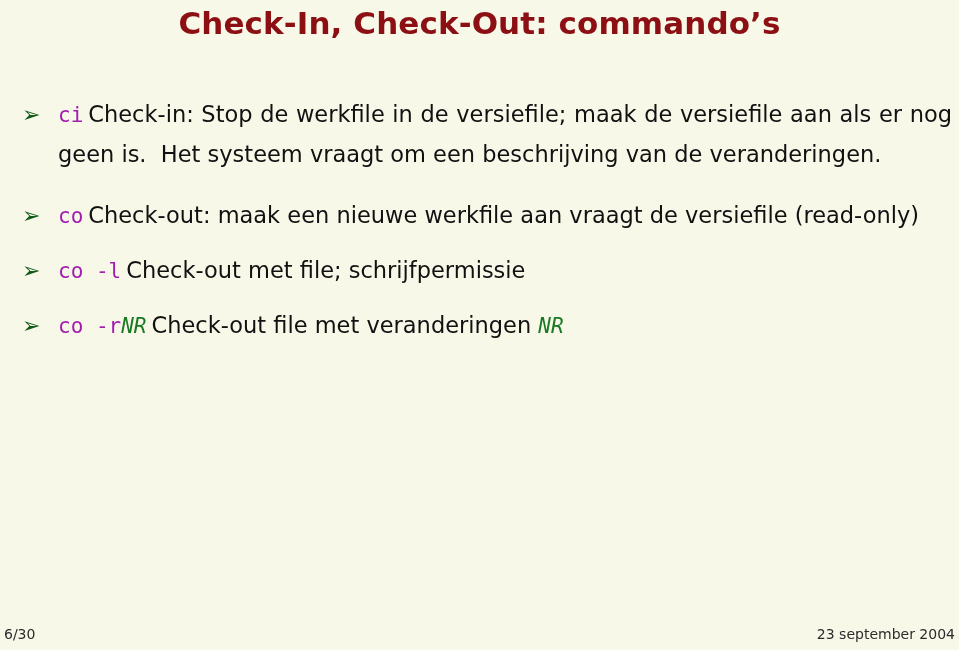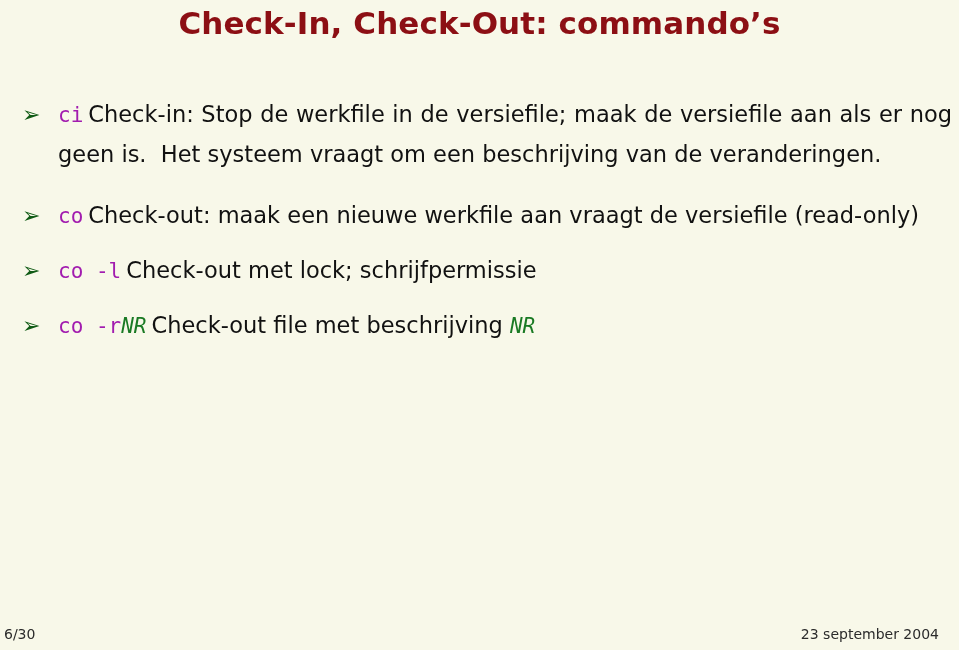--- a/index.html
+++ b/index.html
@@ -115,21 +115,21 @@
     color: #2b2b2b;
   }
   .footer-left {
     position: absolute;
     left: 4px;
     bottom: 0;
     margin-top: 8px;
   }
   .footer-right {
     position: absolute;
-    right: 20px;
+    right: 4px;
     bottom: 0;
     margin-left: 32px;
   }
 </style>
 </head>
 <body>
 
 <div class="slide">
 
   <div class="slide-title">Check-In, Check-Out: commando’s</div>
@@ -141,26 +141,26 @@
       <span class="cmd">ci</span><span class="gap-sp"></span><span>Check-in: Stop de werkfile in de versiefile; maak de versiefile aan als er nog geen is.&nbsp; Het systeem vraagt om een beschrijving van de veranderingen.</span>
     </div>
 
     <div class="bullet-item" id="item-co">
       <span class="bullet-marker">➢</span>
       <span class="cmd">co</span><span class="gap-sp"></span><span>Check-out: maak een nieuwe werkfile aan vraagt de versiefile (read-only)</span>
     </div>
 
     <div class="bullet-item no-justify" id="item-col">
       <span class="bullet-marker">➢</span>
-      <span class="cmd">co -l</span><span class="gap-sp"></span><span>Check-out met lock; schrijfpermissie</span>
+      <span class="cmd">co -l</span><span class="gap-sp"></span><span>Check-out met file; schrijfpermissie</span>
     </div>
 
     <div class="bullet-item no-justify" id="item-cor">
       <span class="bullet-marker">➢</span>
-      <span class="cmd">co -r</span><span class="cmd-italic">NR</span><span class="gap-sp"></span><span>Check-out file met beschrijving </span><span class="arg-italic">NR</span>
+      <span class="cmd">co -r</span><span class="cmd-italic">NR</span><span class="gap-sp"></span><span>Check-out file met veranderingen </span><span class="arg-italic">NR</span>
     </div>
 
   </div>
 
   <div class="footer">
     <span class="footer-left">6/30</span>
     <span class="footer-right">23 september 2004</span>
   </div>
 
 </div>

